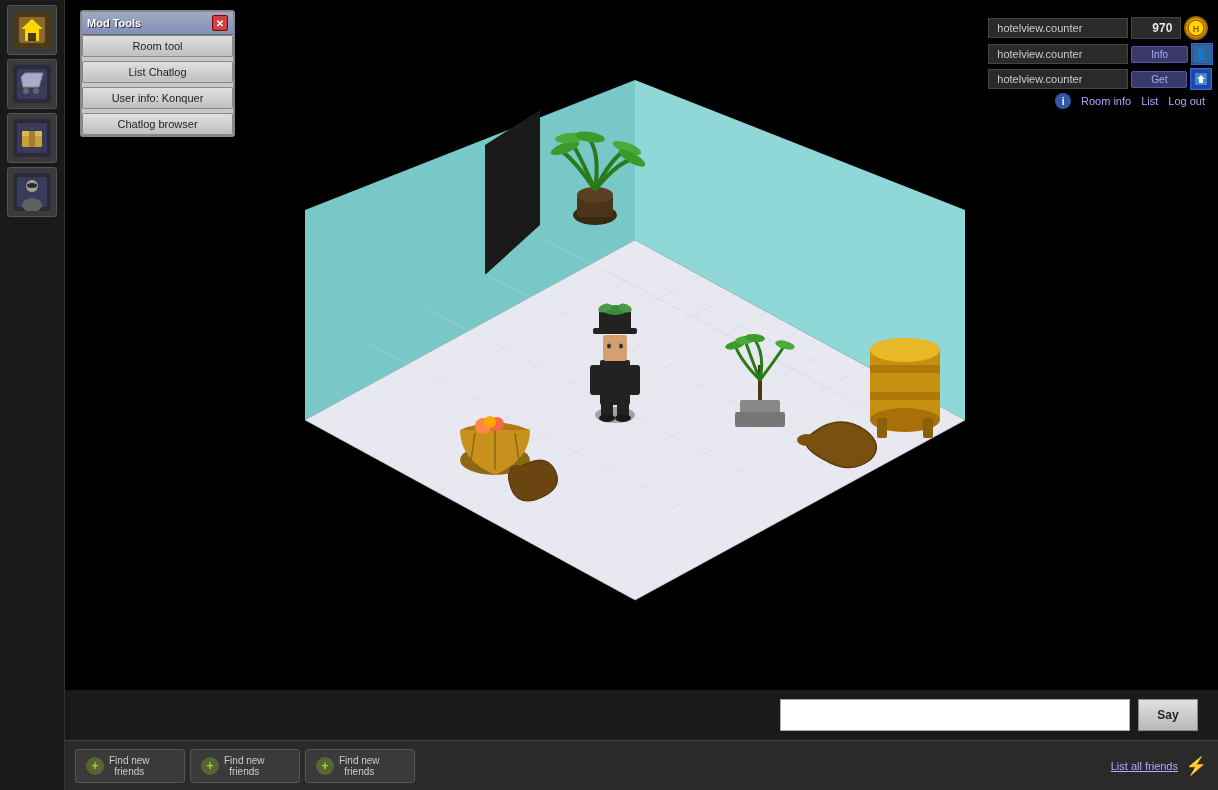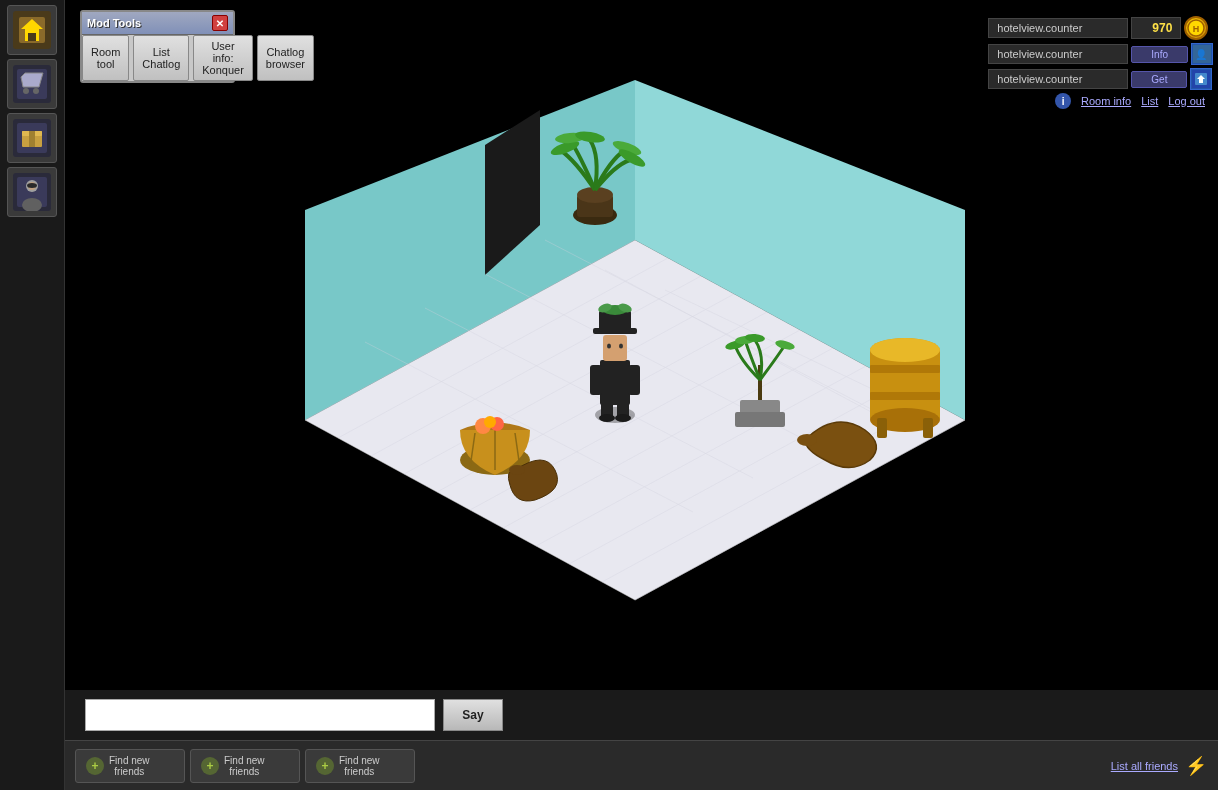--- a/index.html
+++ b/index.html
@@ -74,21 +74,21 @@
       align-items: center;
       justify-content: center;
       cursor: pointer;
       color: white;
       font-size: 10px;
       font-weight: bold;
     }
     #mod-tools-body {
       padding: 0;
       display: flex;
-      flex-direction: row;
+      flex-direction: column;
       gap: 4px;
     }
     .mod-btn {
       width: 100%;
       padding: 4px 8px;
       background: linear-gradient(180deg, #e0e0e0 0%, #c0c0c0 100%);
       border: 1px solid #888;
       border-radius: 2px;
       font-size: 11px;
       cursor: pointer;
@@ -115,21 +115,21 @@
     .hud-username {
       background: #2a2a2a;
       color: #ccc;
       font-size: 11px;
       padding: 3px 8px;
       min-width: 140px;
       border: 1px solid #444;
     }
     .hud-counter {
       background: #2a2a2a;
-      color: #fde047;
+      color: #e5e5e5;
       font-size: 12px;
       font-weight: bold;
       padding: 3px 8px;
       border: 1px solid #444;
       min-width: 50px;
       text-align: right;
     }
     .hud-coin {
       width: 24px;
       height: 24px;
@@ -168,21 +168,20 @@
       display: flex;
       align-items: center;
       gap: 10px;
       background: rgba(0,0,0,0.5);
       padding: 3px 8px;
       z-index: 10;
     }
     .room-info-link {
       color: #aaaaff;
       font-size: 11px;
-      text-decoration: underline;
       cursor: pointer;
     }
     .info-icon-circle {
       width: 16px;
       height: 16px;
       background: #3355aa;
       border-radius: 50%;
       display: flex;
       align-items: center;
       justify-content: center;
@@ -204,21 +203,21 @@
     
     #chat-area {
       position: absolute;
       bottom: 50px;
       left: 65px;
       right: 0;
       height: 50px;
       background: #1a1a1a;
       display: flex;
       align-items: center;
-      justify-content: flex-start;
+      justify-content: flex-end;
       gap: 8px;
       padding: 0 20px;
     }
     #chat-input {
       width: 350px;
       height: 32px;
       background: white;
       border: 1px solid #aaa;
       padding: 4px 8px;
       font-size: 12px;

